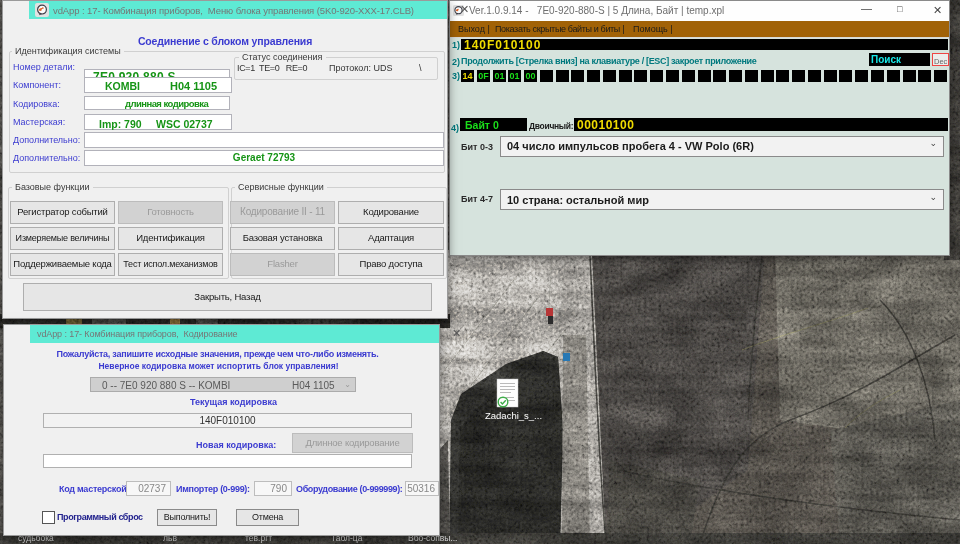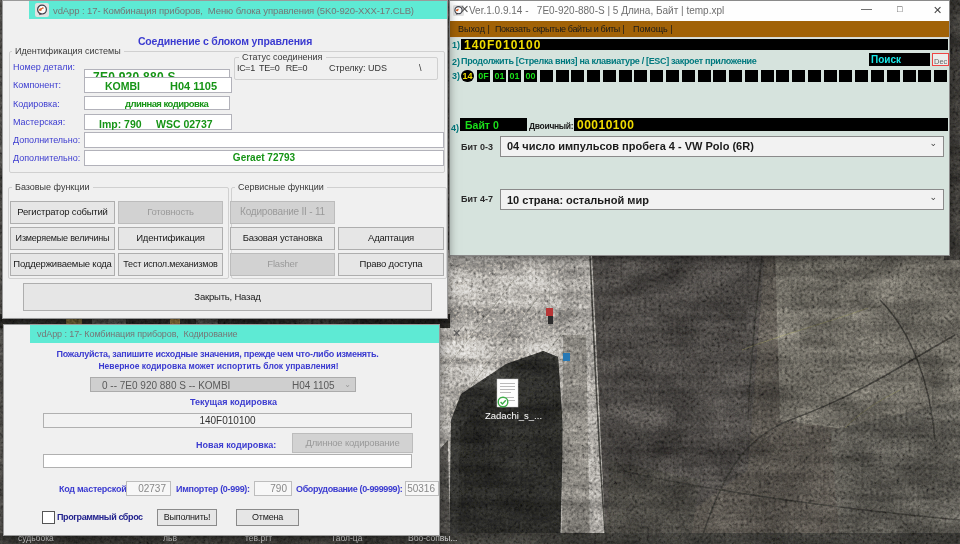--- a/index.html
+++ b/index.html
@@ -146,21 +146,21 @@
   <span class="teal" style="position:absolute;left:11px;top:55px;font-size:9px;letter-spacing:-0.33px;">Продолжить [Стрелка вниз] на клавиатуре / [ESC] закроет приложение</span>
   <div class="blk" style="left:419px;top:52px;width:61px;height:13px;">
       <span style="position:absolute;left:2px;top:1px;font-size:10px;font-weight:bold;color:#17e8e8;">Поиск</span>
     </div>
   <div style="position:absolute;left:482px;top:52px;width:17px;height:13px;background:#ececec;border:1px solid #ef4444;box-sizing:border-box;">
       <span style="position:absolute;left:1px;top:2.5px;font-size:7.5px;color:#666;white-space:nowrap;">Dec</span>
     </div>
 
   <span class="teal" style="position:absolute;left:2px;top:70px;font-size:9px;">3)</span>
   <div style="position:absolute;left:11px;top:69px;height:13px;">
-      <div style="position:absolute;left:0px;top:0;width:13px;height:12px;background:#000;color:#f0dc00;font-size:9px;font-weight:bold;text-align:center;line-height:12px;border-radius:6px;">14</div>
+      <div style="position:absolute;left:0px;top:0;width:13px;height:12px;background:#000;color:#f0dc00;font-size:9px;font-weight:bold;text-align:center;line-height:12px;">14</div>
       <div style="position:absolute;left:16px;top:0;width:13px;height:12px;background:#000;color:#1ade1a;font-size:9px;font-weight:bold;text-align:center;line-height:12px;">0F</div>
       <div style="position:absolute;left:32px;top:0;width:13px;height:12px;background:#000;color:#1ade1a;font-size:9px;font-weight:bold;text-align:center;line-height:12px;">01</div>
       <div style="position:absolute;left:47px;top:0;width:13px;height:12px;background:#000;color:#1ade1a;font-size:9px;font-weight:bold;text-align:center;line-height:12px;">01</div>
       <div style="position:absolute;left:63px;top:0;width:13px;height:12px;background:#000;color:#1ade1a;font-size:9px;font-weight:bold;text-align:center;line-height:12px;">00</div>
       <div style="position:absolute;left:79px;top:0;width:13px;height:12px;background:#000;color:#1ade1a;font-size:9px;font-weight:bold;text-align:center;line-height:12px;"></div>
       <div style="position:absolute;left:95px;top:0;width:13px;height:12px;background:#000;color:#1ade1a;font-size:9px;font-weight:bold;text-align:center;line-height:12px;"></div>
       <div style="position:absolute;left:110px;top:0;width:13px;height:12px;background:#000;color:#1ade1a;font-size:9px;font-weight:bold;text-align:center;line-height:12px;"></div>
       <div style="position:absolute;left:126px;top:0;width:13px;height:12px;background:#000;color:#1ade1a;font-size:9px;font-weight:bold;text-align:center;line-height:12px;"></div>
       <div style="position:absolute;left:142px;top:0;width:13px;height:12px;background:#000;color:#1ade1a;font-size:9px;font-weight:bold;text-align:center;line-height:12px;"></div>
       <div style="position:absolute;left:158px;top:0;width:13px;height:12px;background:#000;color:#1ade1a;font-size:9px;font-weight:bold;text-align:center;line-height:12px;"></div>
@@ -240,31 +240,32 @@
     <span style="position:absolute;left:71px;top:2.5px;font-size:10.5px;">WSC 02737</span>
   </div>
   <span class="lbl" style="left:10px;top:134px;">Дополнительно:</span>
   <div class="fld" style="left:81px;top:131px;width:358px;height:14px;"></div>
   <span class="lbl" style="left:10px;top:152px;">Дополнительно:</span>
   <div class="fld" style="left:81px;top:149px;width:358px;height:14px;font-size:10px;line-height:14px;">Geraet 72793</div>
 
   <div class="gb" style="left:231px;top:56px;width:202px;height:21px;"></div>
   <div class="gbl" style="left:236px;top:51px;">Статус соединения</div>
   <span style="position:absolute;left:234px;top:62px;font-size:9px;letter-spacing:-0.35px;color:#333;">IC=1&nbsp; TE=0&nbsp;&nbsp; RE=0</span>
-  <span style="position:absolute;left:326px;top:62px;font-size:9px;color:#333;">Стрелку: UDS</span>
+  <span style="position:absolute;left:326px;top:62px;font-size:9px;color:#333;">Протокол: UDS</span>
   <span style="position:absolute;left:416px;top:62px;font-size:9px;color:#333;">\</span>
 
   <div class="gb" style="left:5px;top:186px;width:219px;height:90px;"></div>
   <div class="gbl" style="left:9px;top:181px;">Базовые функции</div>
   <div class="gb" style="left:228px;top:186px;width:214px;height:90px;"></div>
   <div class="gbl" style="left:232px;top:181px;">Сервисные функции</div>
 
   <div class="btn" style="left:7px;top:200px;width:103px;height:21px;line-height:20px;">Регистратор событий</div>
   <div class="btn dis" style="left:115px;top:200px;width:103px;height:21px;line-height:20px;">Готовность</div>
   <div class="btn dis" style="left:227px;top:200px;width:103px;height:21px;line-height:20px;font-size:10px;">Кодирование II - 11</div>
+  <div class="btn" style="left:335px;top:200px;width:104px;height:21px;line-height:20px;">Кодирование</div>
 
   <div class="btn" style="left:7px;top:226px;width:103px;height:21px;line-height:20px;font-size:9px;">Измеряемые величины</div>
   <div class="btn" style="left:115px;top:226px;width:103px;height:21px;line-height:20px;">Идентификация</div>
   <div class="btn" style="left:227px;top:226px;width:103px;height:21px;line-height:20px;">Базовая установка</div>
   <div class="btn" style="left:335px;top:226px;width:104px;height:21px;line-height:20px;">Адаптация</div>
 
   <div class="btn" style="left:7px;top:252px;width:103px;height:21px;line-height:20px;">Поддерживаемые кода</div>
   <div class="btn" style="left:115px;top:252px;width:103px;height:21px;line-height:20px;font-size:9px;">Тест испол.механизмов</div>
   <div class="btn dis" style="left:227px;top:252px;width:103px;height:21px;line-height:20px;">Flasher</div>
   <div class="btn" style="left:20px;top:282px;width:407px;height:26px;line-height:25px;font-size:9.5px;">Закрыть, Назад</div>

